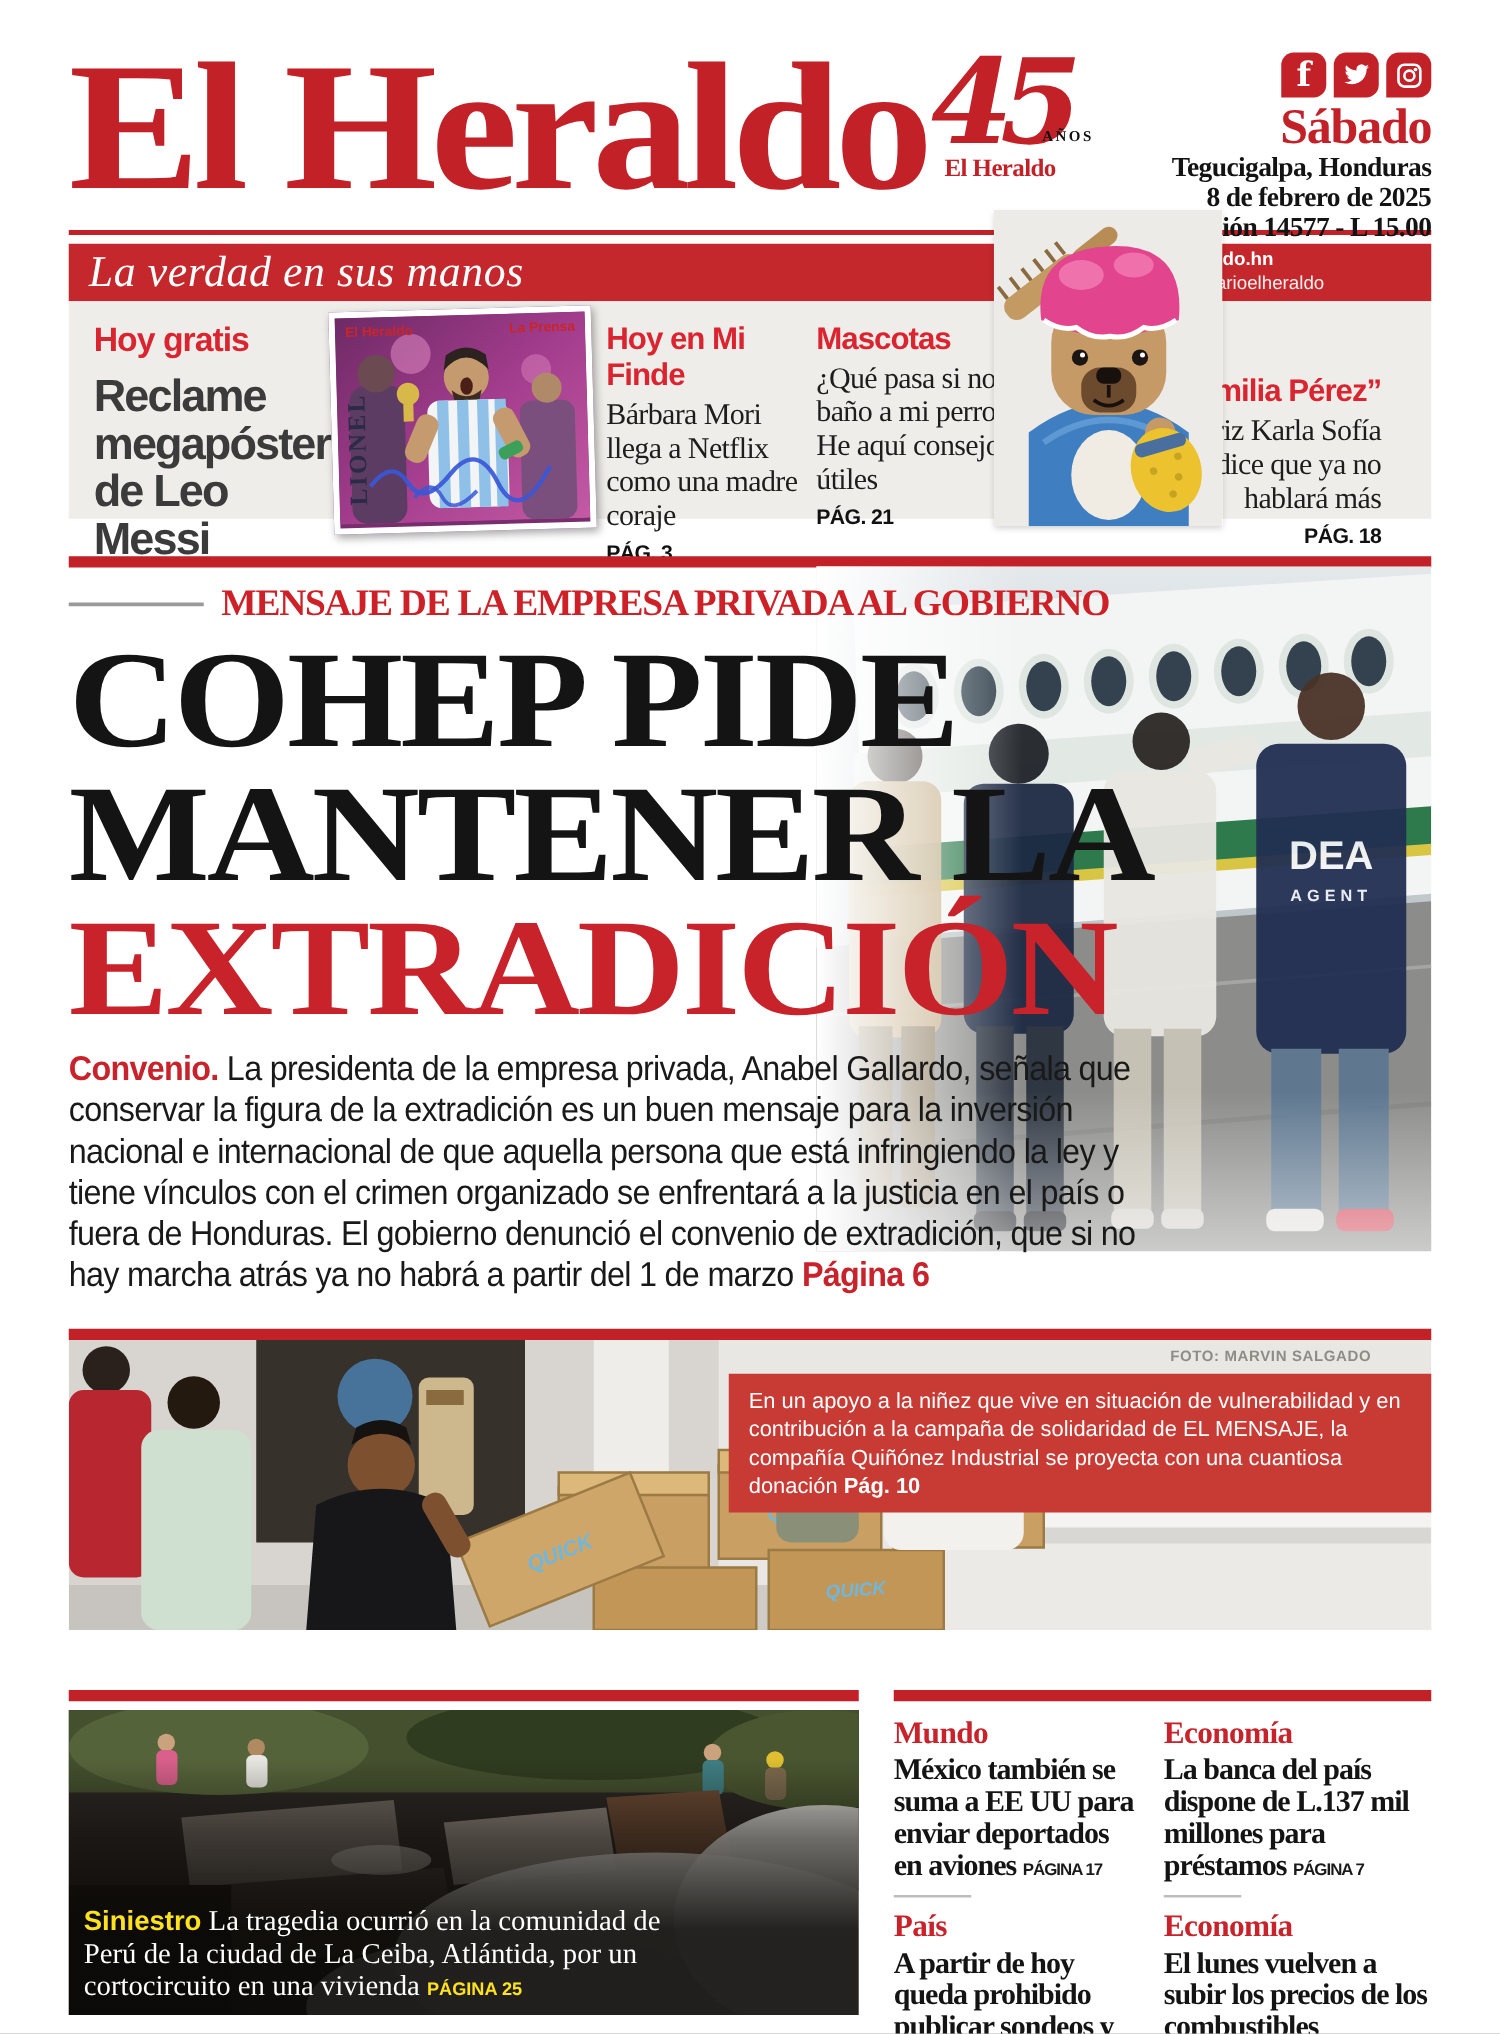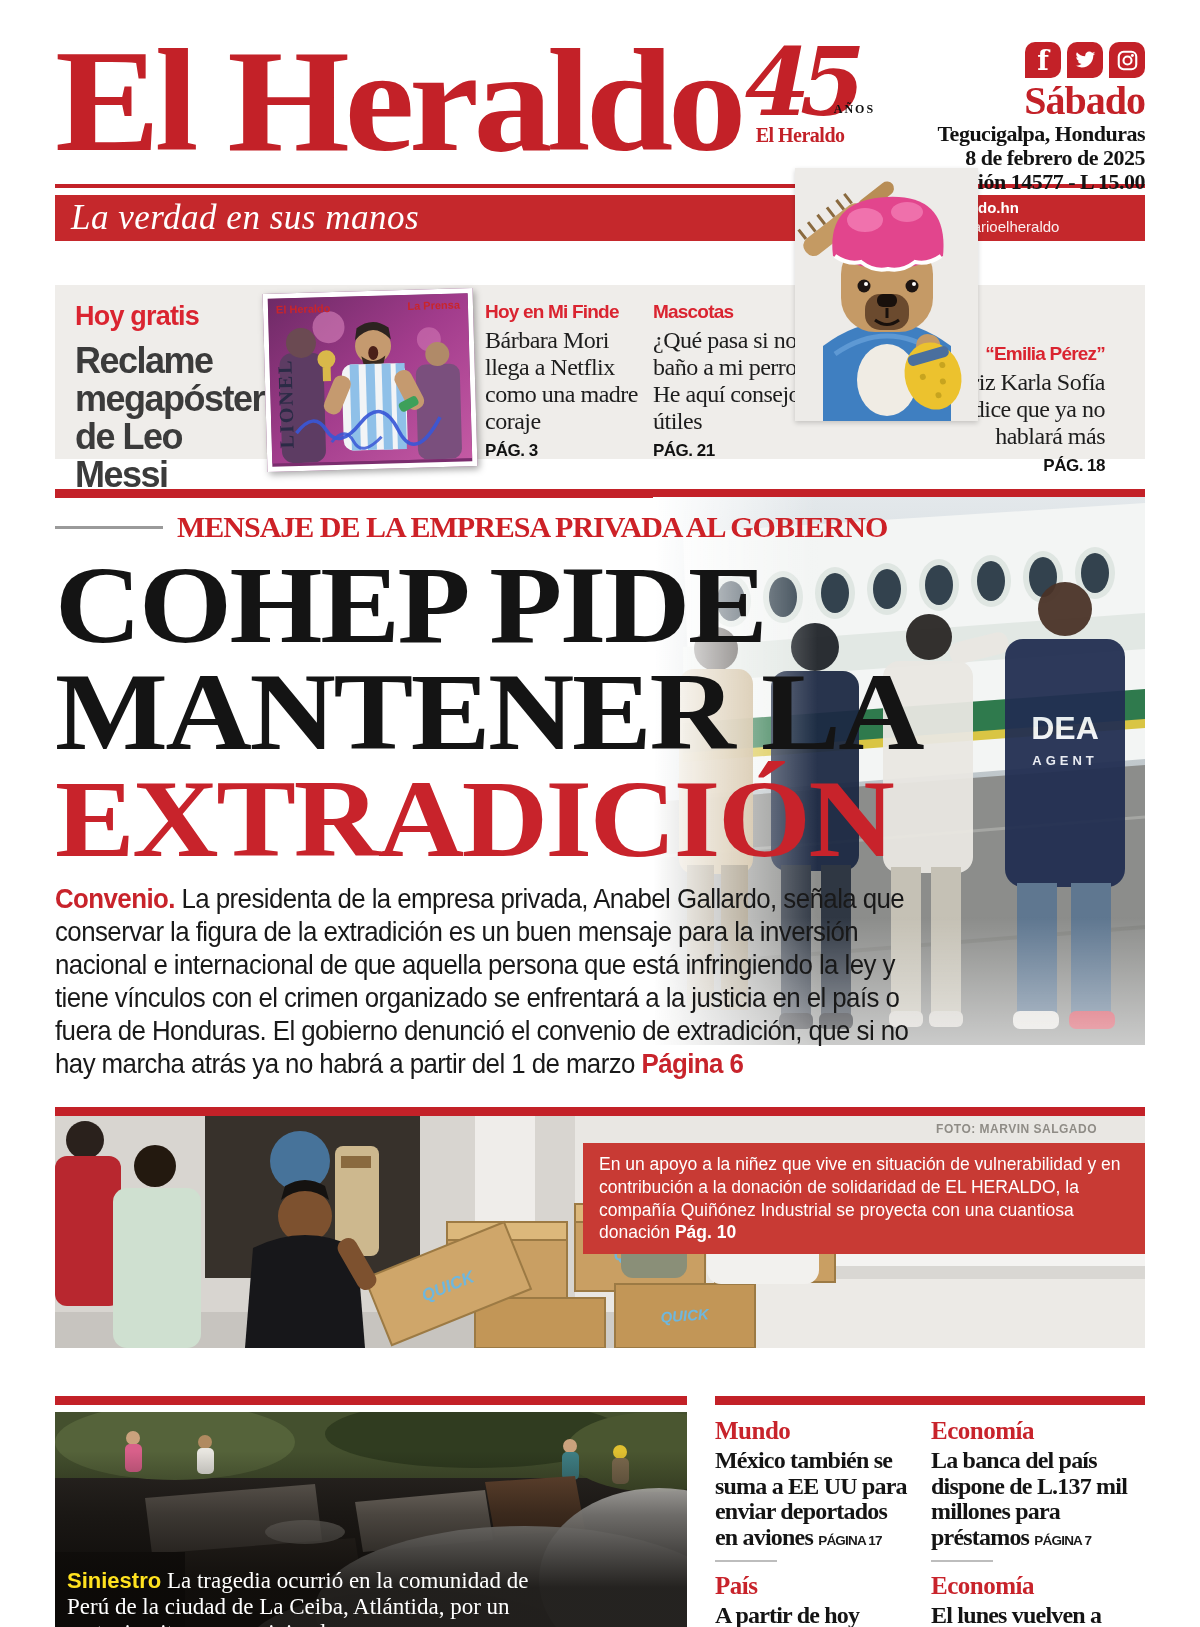--- a/index.html
+++ b/index.html
@@ -36,27 +36,27 @@
           padding:0 16px;color:#fff;}
   .slogan{font-family:"Liberation Serif",serif;font-style:italic;font-size:35px;letter-spacing:.5px;}
   .frag{margin-left:auto;text-align:right;font-size:15px;line-height:1.15;opacity:.8;}
   .bars{display:flex;gap:5px;margin:0 12px;}
   .bars i{display:block;width:3px;height:30px;background:#fff;}
   .web{text-align:left;font-size:15px;line-height:1.25;width:238px;}
   .web .w1{font-weight:bold;}
   .web .w2{opacity:.92;}
 
   
-  .promo-strip{position:relative;height:174px;background:#efedea;margin-top:44px;}
+  .promo-strip{position:relative;height:174px;background:#efedea;}
   .pcol{position:absolute;top:16px;}
   .p1{left:20px;width:205px;}
   .p2{left:430px;width:162px;}
   .p3{left:598px;width:178px;}
   .p4{right:40px;width:218px;top:58px;text-align:right;}
-  .kicker-red{color:#da2430;font-weight:bold;font-size:19px;letter-spacing:-.8px;}
+  .kicker-red{color:#da2430;font-weight:bold;font-size:25px;letter-spacing:-.8px;}
   .p1 .kicker-red{font-size:27px;}
   .promo-title{font-size:36px;font-weight:bold;color:#3b3b3b;letter-spacing:-1.5px;line-height:1.06;margin-top:10px;}
   .promo-body{font-family:"Liberation Serif",serif;font-size:24px;color:#1d1d1d;line-height:1.12;
               margin-top:4px;letter-spacing:-.5px;}
   .pag{font-weight:bold;font-size:17px;color:#111;margin-top:6px;letter-spacing:-.5px;}
   .poster{position:absolute;left:210px;top:6px;width:200px;height:168px;border:5px solid #fff;
           transform:rotate(-1.6deg);box-shadow:2px 3px 7px rgba(0,0,0,.35);background:#7a2d6e;}
   .dogwrap{position:absolute;left:795px;top:168px;width:183px;height:253px;z-index:6;
            box-shadow:0 2px 5px rgba(0,0,0,.18);}
 
@@ -364,21 +364,21 @@
             <rect x="566" y="74" width="66" height="88" rx="12" fill="#8a8f78"></rect>
             <circle cx="700" cy="64" r="22" fill="#c9996b"></circle>
               <path d="M680 52 q20 -14 40 0 l-3 -10 q-17 -10 -34 0 z" fill="#20160d"></path>
             <rect x="688" y="58" width="26" height="9" rx="4" fill="none" stroke="#3a2e20" stroke-width="2.5"></rect>
             <rect x="652" y="86" width="112" height="82" rx="14" fill="#f2f1ee"></rect>
             <rect x="742" y="96" width="60" height="18" rx="9" fill="#c9996b" transform="rotate(14 772 105)"></rect>
           </g>
         </svg>
         <div class="credit">FOTO: MARVIN SALGADO</div>
         <div class="quick-col">
-          <div class="quick-sub"><span>En un apoyo a la niñez que vive en situación de vulnerabilidad y en contribución a la donación de solidaridad de EL HERALDO, la compañía Quiñónez Industrial se proyecta con una cuantiosa donación </span><b>Pág. 10</b></div>
+          <div class="quick-sub"><span>En un apoyo a la niñez que vive en situación de vulnerabilidad y en contribución a la campaña de solidaridad de EL MENSAJE, la compañía Quiñónez Industrial se proyecta con una cuantiosa donación </span><b>Pág. 10</b></div>
         </div>
       </div>
     </div>
 
     <div class="bottom">
       <div class="b-left">
         <div class="bar"></div>
         <div class="fire">
           <svg viewBox="0 0 632 244" width="632" height="244" preserveAspectRatio="none">
             <rect width="632" height="244" fill="#2b2723"></rect>

